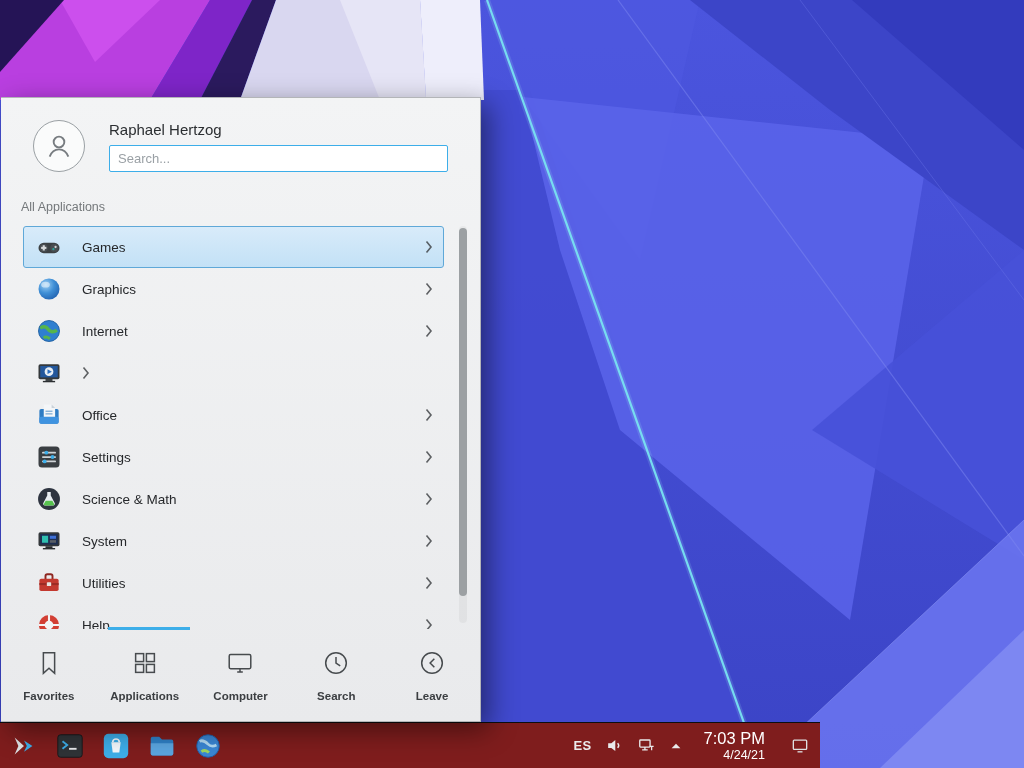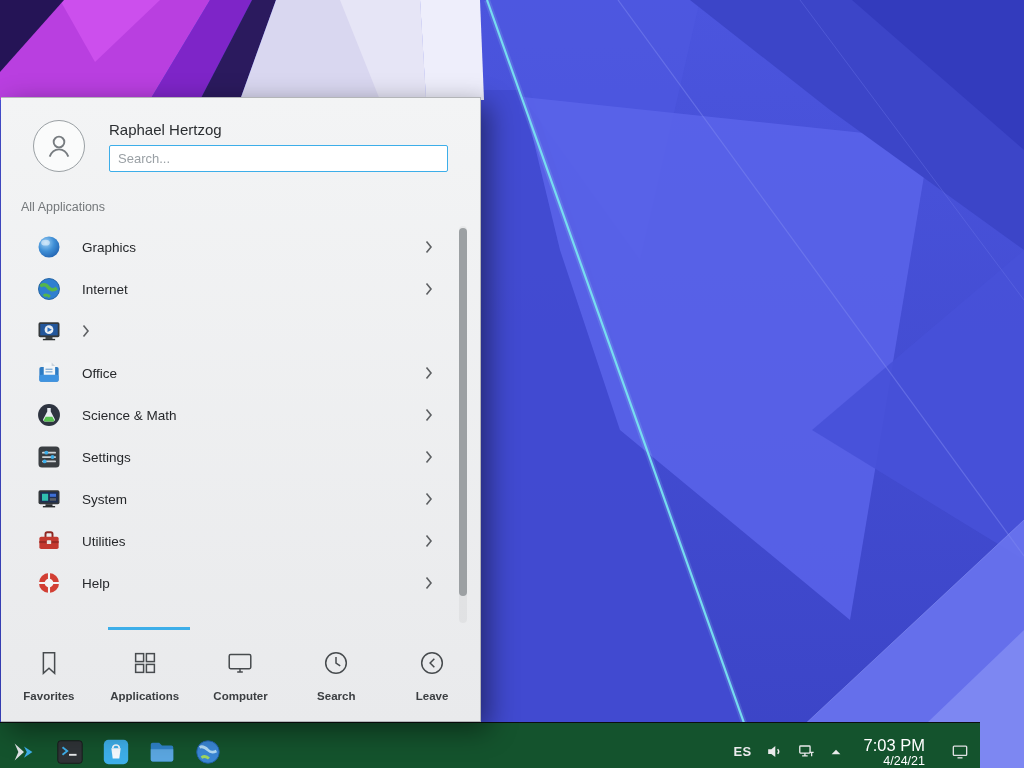--- a/index.html
+++ b/index.html
@@ -50,23 +50,23 @@
   .app-arrow{flex:0 0 auto;display:flex;align-items:center;opacity:.8;}
   .scrollbar-track{position:absolute;right:13px;top:8px;bottom:6px;width:8px;border-radius:4px;background:rgba(0,0,0,0.04);}
   .scrollbar-thumb{position:absolute;top:2px;left:0;width:8px;height:368px;border-radius:4px;background:#9ca0a3;}
   .tab-indicator{position:absolute;left:107px;top:529px;width:82px;height:3px;background:#3daee9;z-index:6;}
   .ko-footer{height:92px;flex:0 0 auto;display:flex;align-items:stretch;}
   .tab{flex:1;display:flex;flex-direction:column;align-items:center;justify-content:center;gap:8px;font-weight:bold;}
   .tab-label{font-size:11.5px;color:#3b3e41;}
 
   
   .panel{
-    position:absolute;left:0;bottom:0;width:980px;height:46px;background:#14532d;
+    position:absolute;left:0;bottom:0;width:820px;height:46px;background:#7f1d1d;
     border-top:1px solid #0c0e10;box-sizing:border-box;
-    display:flex;align-items:flex-end;padding:0 10px 0 8px;z-index:4;
+    display:flex;align-items:center;padding:0 10px 0 8px;z-index:4;
   }
   .panel-left{display:flex;align-items:center;gap:14px;}
   .task-icon{width:32px;height:32px;display:flex;align-items:center;justify-content:center;}
   .tray{margin-left:auto;display:flex;align-items:center;gap:13px;}
   .kb-layout{font-size:13px;font-weight:700;color:#ececee;letter-spacing:.3px;}
   .tray-icon{display:flex;align-items:center;justify-content:center;}
   .clock{margin-left:8px;text-align:right;color:#fff;line-height:1.12;}
   .clock-time{font-size:16.5px;}
   .clock-date{font-size:12.5px;}
   .show-desktop{margin-left:12px;display:flex;align-items:center;}
@@ -124,20 +124,39 @@
     <div class="ko-head-right">
       <div class="user-name">Raphael Hertzog</div>
       <input class="search-input" type="text" placeholder="Search..." style="">
     </div>
   </div>
 
   <div class="section-label">All Applications</div>
 
   <div class="app-list">
 
+    <div class="app-row selected">
+      <span class="app-icon">
+        <svg viewBox="0 0 32 32" width="28" height="28">
+          <rect x="4" y="11" width="24" height="12" rx="6" fill="#3c4043"></rect>
+          <circle cx="10" cy="17" r="4.5" fill="#4a4e52"></circle>
+            <circle cx="22" cy="17" r="4.5" fill="#4a4e52"></circle>
+          <rect x="8.8" y="14" width="2.4" height="6" fill="#d7d9da"></rect>
+            <rect x="7" y="15.8" width="6" height="2.4" fill="#d7d9da"></rect>
+          <circle cx="21" cy="18.5" r="1.3" fill="#2aa198"></circle>
+            <circle cx="23.5" cy="16" r="1.3" fill="#d0d2d3"></circle>
+        </svg>
+      </span>
+      <span class="app-label">Games</span>
+      <span class="app-arrow">
+        <svg viewBox="0 0 8 14" width="8" height="14">
+            <path d="M1.5 1.5L6 7l-4.5 5.5" fill="none" stroke="#3a3d40" stroke-width="1.6"></path>
+          </svg>
+      </span>
+    </div>
 
     <div class="app-row">
       <span class="app-icon">
         <svg viewBox="0 0 32 32" width="28" height="28">
           <defs>
               <radialGradient id="gph" cx="35%" cy="30%" r="80%">
             <stop offset="0" stop-color="#9fd0f5"></stop>
                 <stop offset="0.5" stop-color="#3f8fd6"></stop>
                 <stop offset="1" stop-color="#1f5fae"></stop>
           </radialGradient>
@@ -204,46 +223,46 @@
       <span class="app-arrow">
         <svg viewBox="0 0 8 14" width="8" height="14">
             <path d="M1.5 1.5L6 7l-4.5 5.5" fill="none" stroke="#3a3d40" stroke-width="1.6"></path>
           </svg>
       </span>
     </div>
 
     <div class="app-row">
       <span class="app-icon">
         <svg viewBox="0 0 32 32" width="28" height="28">
-          <circle cx="16" cy="16" r="12.5" fill="#2e3440"></circle>
-          <path d="M14 8h4v4l4.5 8.5a2 2 0 0 1-1.8 2.9h-9.4a2 2 0 0 1-1.8-2.9L14 12z" fill="#e9edf2"></path>
-          <path d="M12.2 18h7.6l2 3.8a1 1 0 0 1-.9 1.5h-9.8a1 1 0 0 1-.9-1.5z" fill="#57c24f"></path>
-        </svg>
-      </span>
-      <span class="app-label">Science &amp; Math</span>
-      <span class="app-arrow">
-        <svg viewBox="0 0 8 14" width="8" height="14">
-            <path d="M1.5 1.5L6 7l-4.5 5.5" fill="none" stroke="#3a3d40" stroke-width="1.6"></path>
-          </svg>
-      </span>
-    </div>
-
-    <div class="app-row">
-      <span class="app-icon">
-        <svg viewBox="0 0 32 32" width="28" height="28">
           <rect x="4" y="4" width="24" height="24" rx="4" fill="#3a3e42"></rect>
           <rect x="8" y="10" width="16" height="2" rx="1" fill="#cfd3d6"></rect>
           <rect x="8" y="15" width="16" height="2" rx="1" fill="#cfd3d6"></rect>
           <rect x="8" y="20" width="16" height="2" rx="1" fill="#cfd3d6"></rect>
           <circle cx="13" cy="11" r="2.2" fill="#3daee9"></circle>
             <circle cx="20" cy="16" r="2.2" fill="#3daee9"></circle>
             <circle cx="11" cy="21" r="2.2" fill="#3daee9"></circle>
         </svg>
       </span>
       <span class="app-label">Settings</span>
+      <span class="app-arrow">
+        <svg viewBox="0 0 8 14" width="8" height="14">
+            <path d="M1.5 1.5L6 7l-4.5 5.5" fill="none" stroke="#3a3d40" stroke-width="1.6"></path>
+          </svg>
+      </span>
+    </div>
+
+    <div class="app-row">
+      <span class="app-icon">
+        <svg viewBox="0 0 32 32" width="28" height="28">
+          <circle cx="16" cy="16" r="12.5" fill="#2e3440"></circle>
+          <path d="M14 8h4v4l4.5 8.5a2 2 0 0 1-1.8 2.9h-9.4a2 2 0 0 1-1.8-2.9L14 12z" fill="#e9edf2"></path>
+          <path d="M12.2 18h7.6l2 3.8a1 1 0 0 1-.9 1.5h-9.8a1 1 0 0 1-.9-1.5z" fill="#57c24f"></path>
+        </svg>
+      </span>
+      <span class="app-label">Science &amp; Math</span>
       <span class="app-arrow">
         <svg viewBox="0 0 8 14" width="8" height="14">
             <path d="M1.5 1.5L6 7l-4.5 5.5" fill="none" stroke="#3a3d40" stroke-width="1.6"></path>
           </svg>
       </span>
     </div>
 
     <div class="app-row">
       <span class="app-icon">
         <svg viewBox="0 0 32 32" width="28" height="28">

